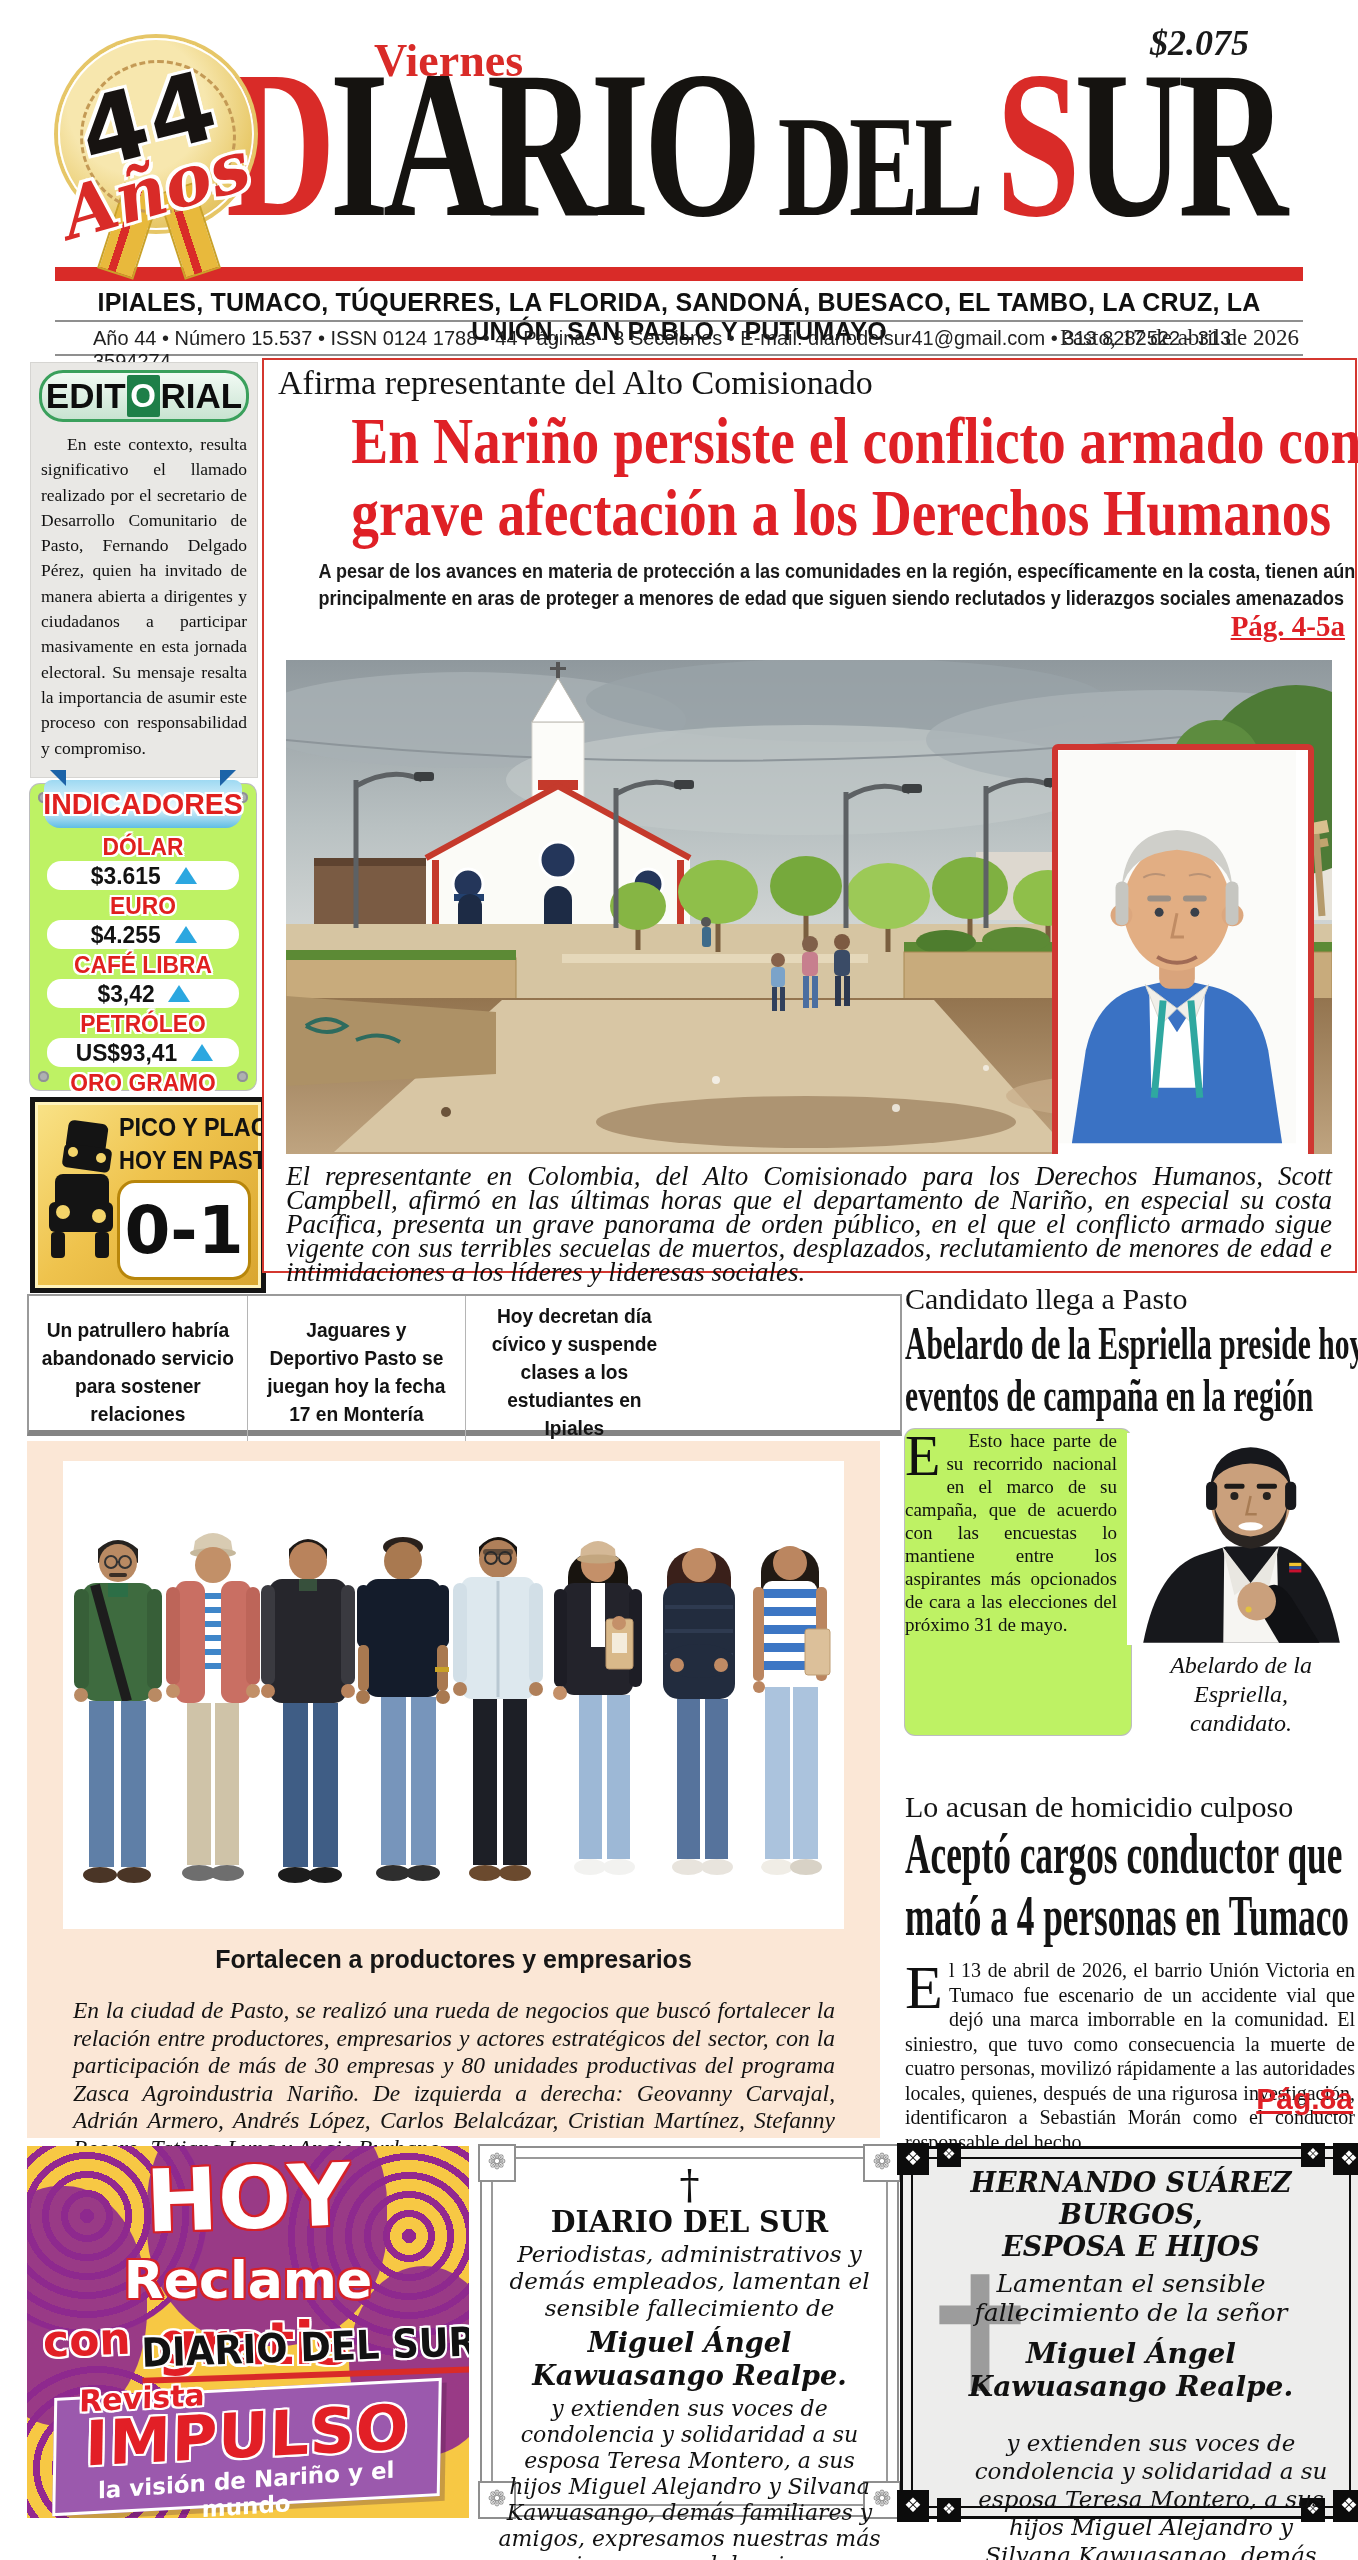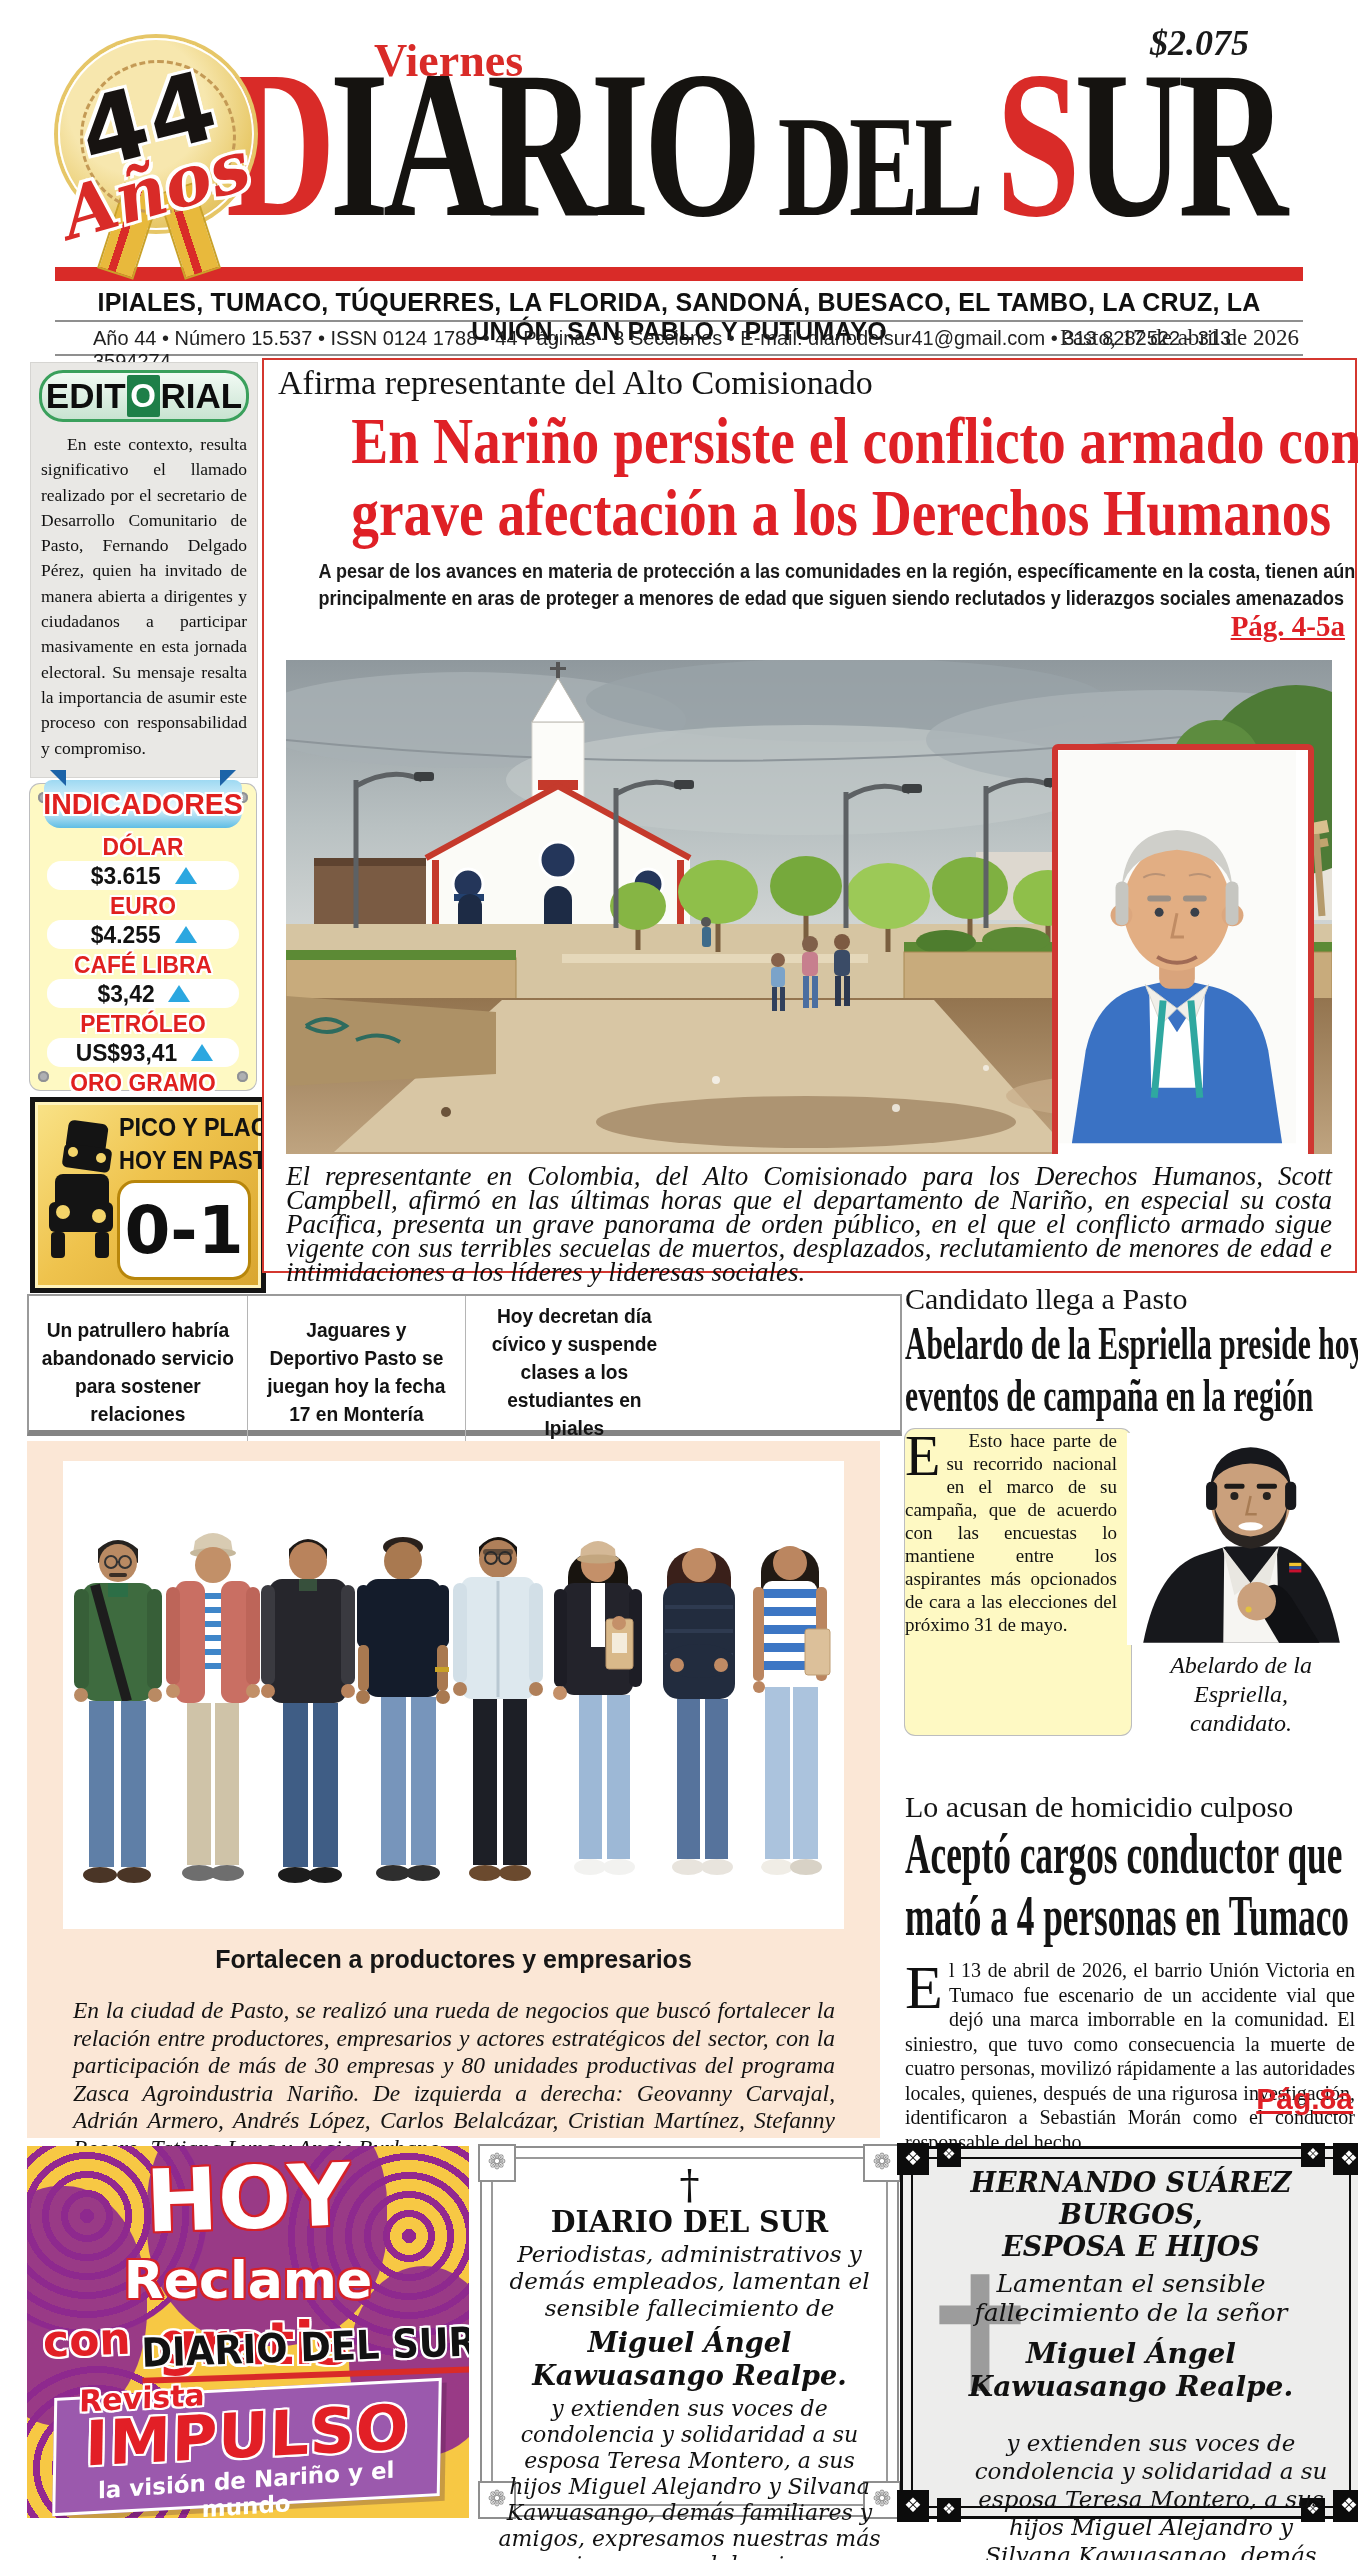--- a/index.html
+++ b/index.html
@@ -40,21 +40,21 @@
   
   .editorial{left:30px;top:362px;width:226px;height:414px;background:#e9e8e5;border:1px solid #d6d5d2;}
   .edpill{margin:7px auto 4px auto;width:204px;height:46px;border-radius:24px;border:3px solid #3aa05c;
      background:linear-gradient(180deg,#f2faf4,#c8e3d1);display:flex;align-items:center;justify-content:center;
      font-family:"Liberation Sans",sans-serif;font-weight:bold;font-size:35px;color:#0d0d0d;letter-spacing:0px;}
   .edpill .obox{display:inline-block;width:33px;height:42px;background:#1e7f48;color:#fff;border-radius:2px;
      text-align:center;line-height:42px;font-size:33px;margin:0 1px;}
   .edbody{padding:6px 10px 0 10px;font-size:17.5px;line-height:25.3px;text-align:justify;text-indent:26px;color:#111;}
 
   
-  .ind{left:30px;top:784px;width:226px;height:306px;background:#fef9c3;border-radius:10px;box-shadow:0 0 0 1px #bcbdbf;}
+  .ind{left:30px;top:784px;width:226px;height:306px;background:#bef264;border-radius:10px;box-shadow:0 0 0 1px #bcbdbf;}
   .screw{position:absolute;width:11px;height:11px;border-radius:50%;background:#aeb0b2;box-shadow:inset 0 0 0 2px #8f9194;}
   .ind .ribbon{position:absolute;left:14px;top:-4px;width:198px;height:48px;border-radius:8px 8px 16px 16px;
      background:linear-gradient(180deg,#9ed9f2,#e8f7fd 55%,#5fbde4);display:flex;align-items:center;justify-content:center;}
   .ind .ribtri{position:absolute;top:-10px;width:0;height:0;border-style:solid;}
   .ind .ribtri.l{left:6px;border-width:0 16px 16px 0;border-color:transparent #1c63a8 transparent transparent;}
   .ind .ribtri.r{right:6px;border-width:16px 16px 0 0;border-color:#1c63a8 transparent transparent transparent;}
   .ind .ribtitle{font-family:"Liberation Sans",sans-serif;font-weight:bold;font-size:30px;color:#e0201f;letter-spacing:0px;transform:scaleX(0.95);}
   .ind .items{position:absolute;left:10px;top:50px;width:206px;}
   .ind .lab{text-align:center;font-family:"Liberation Sans",sans-serif;font-weight:bold;font-size:24px;color:#e0201f;line-height:26px;transform:scaleX(0.95);}
   .ind .pill{margin:1px auto 3px auto;width:192px;height:29px;background:#fff;border-radius:14px;display:flex;align-items:center;justify-content:center;gap:12px;}

